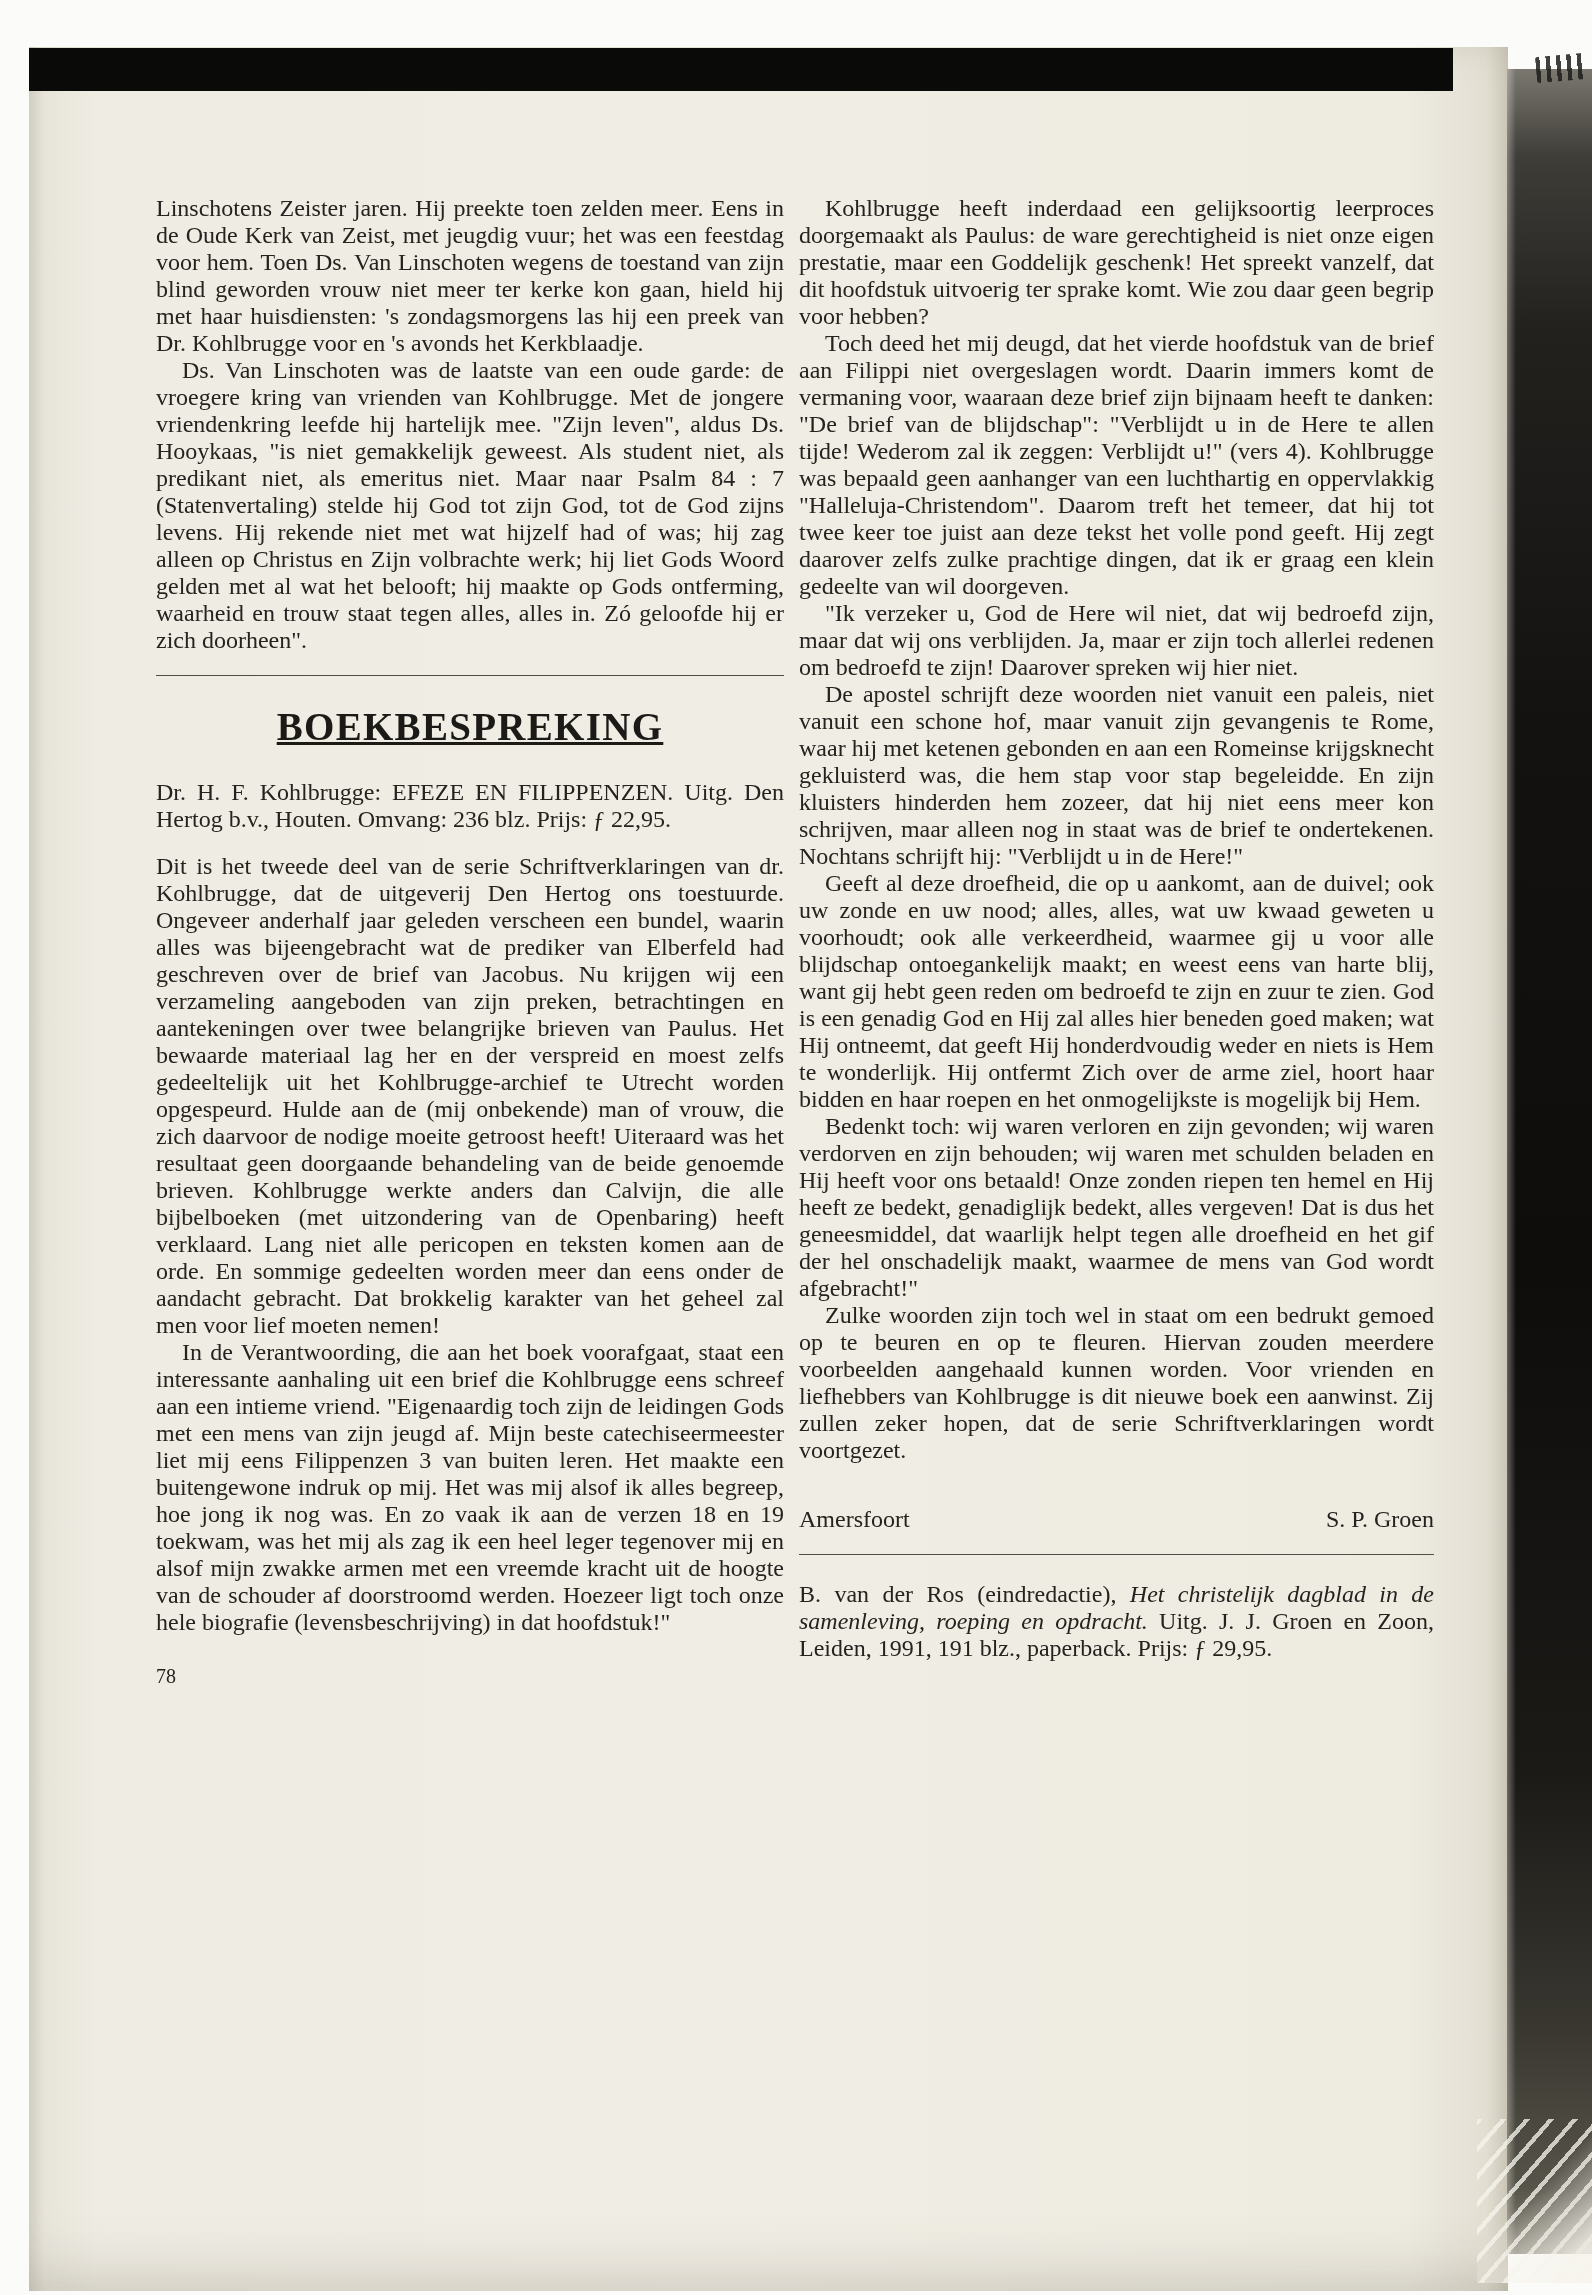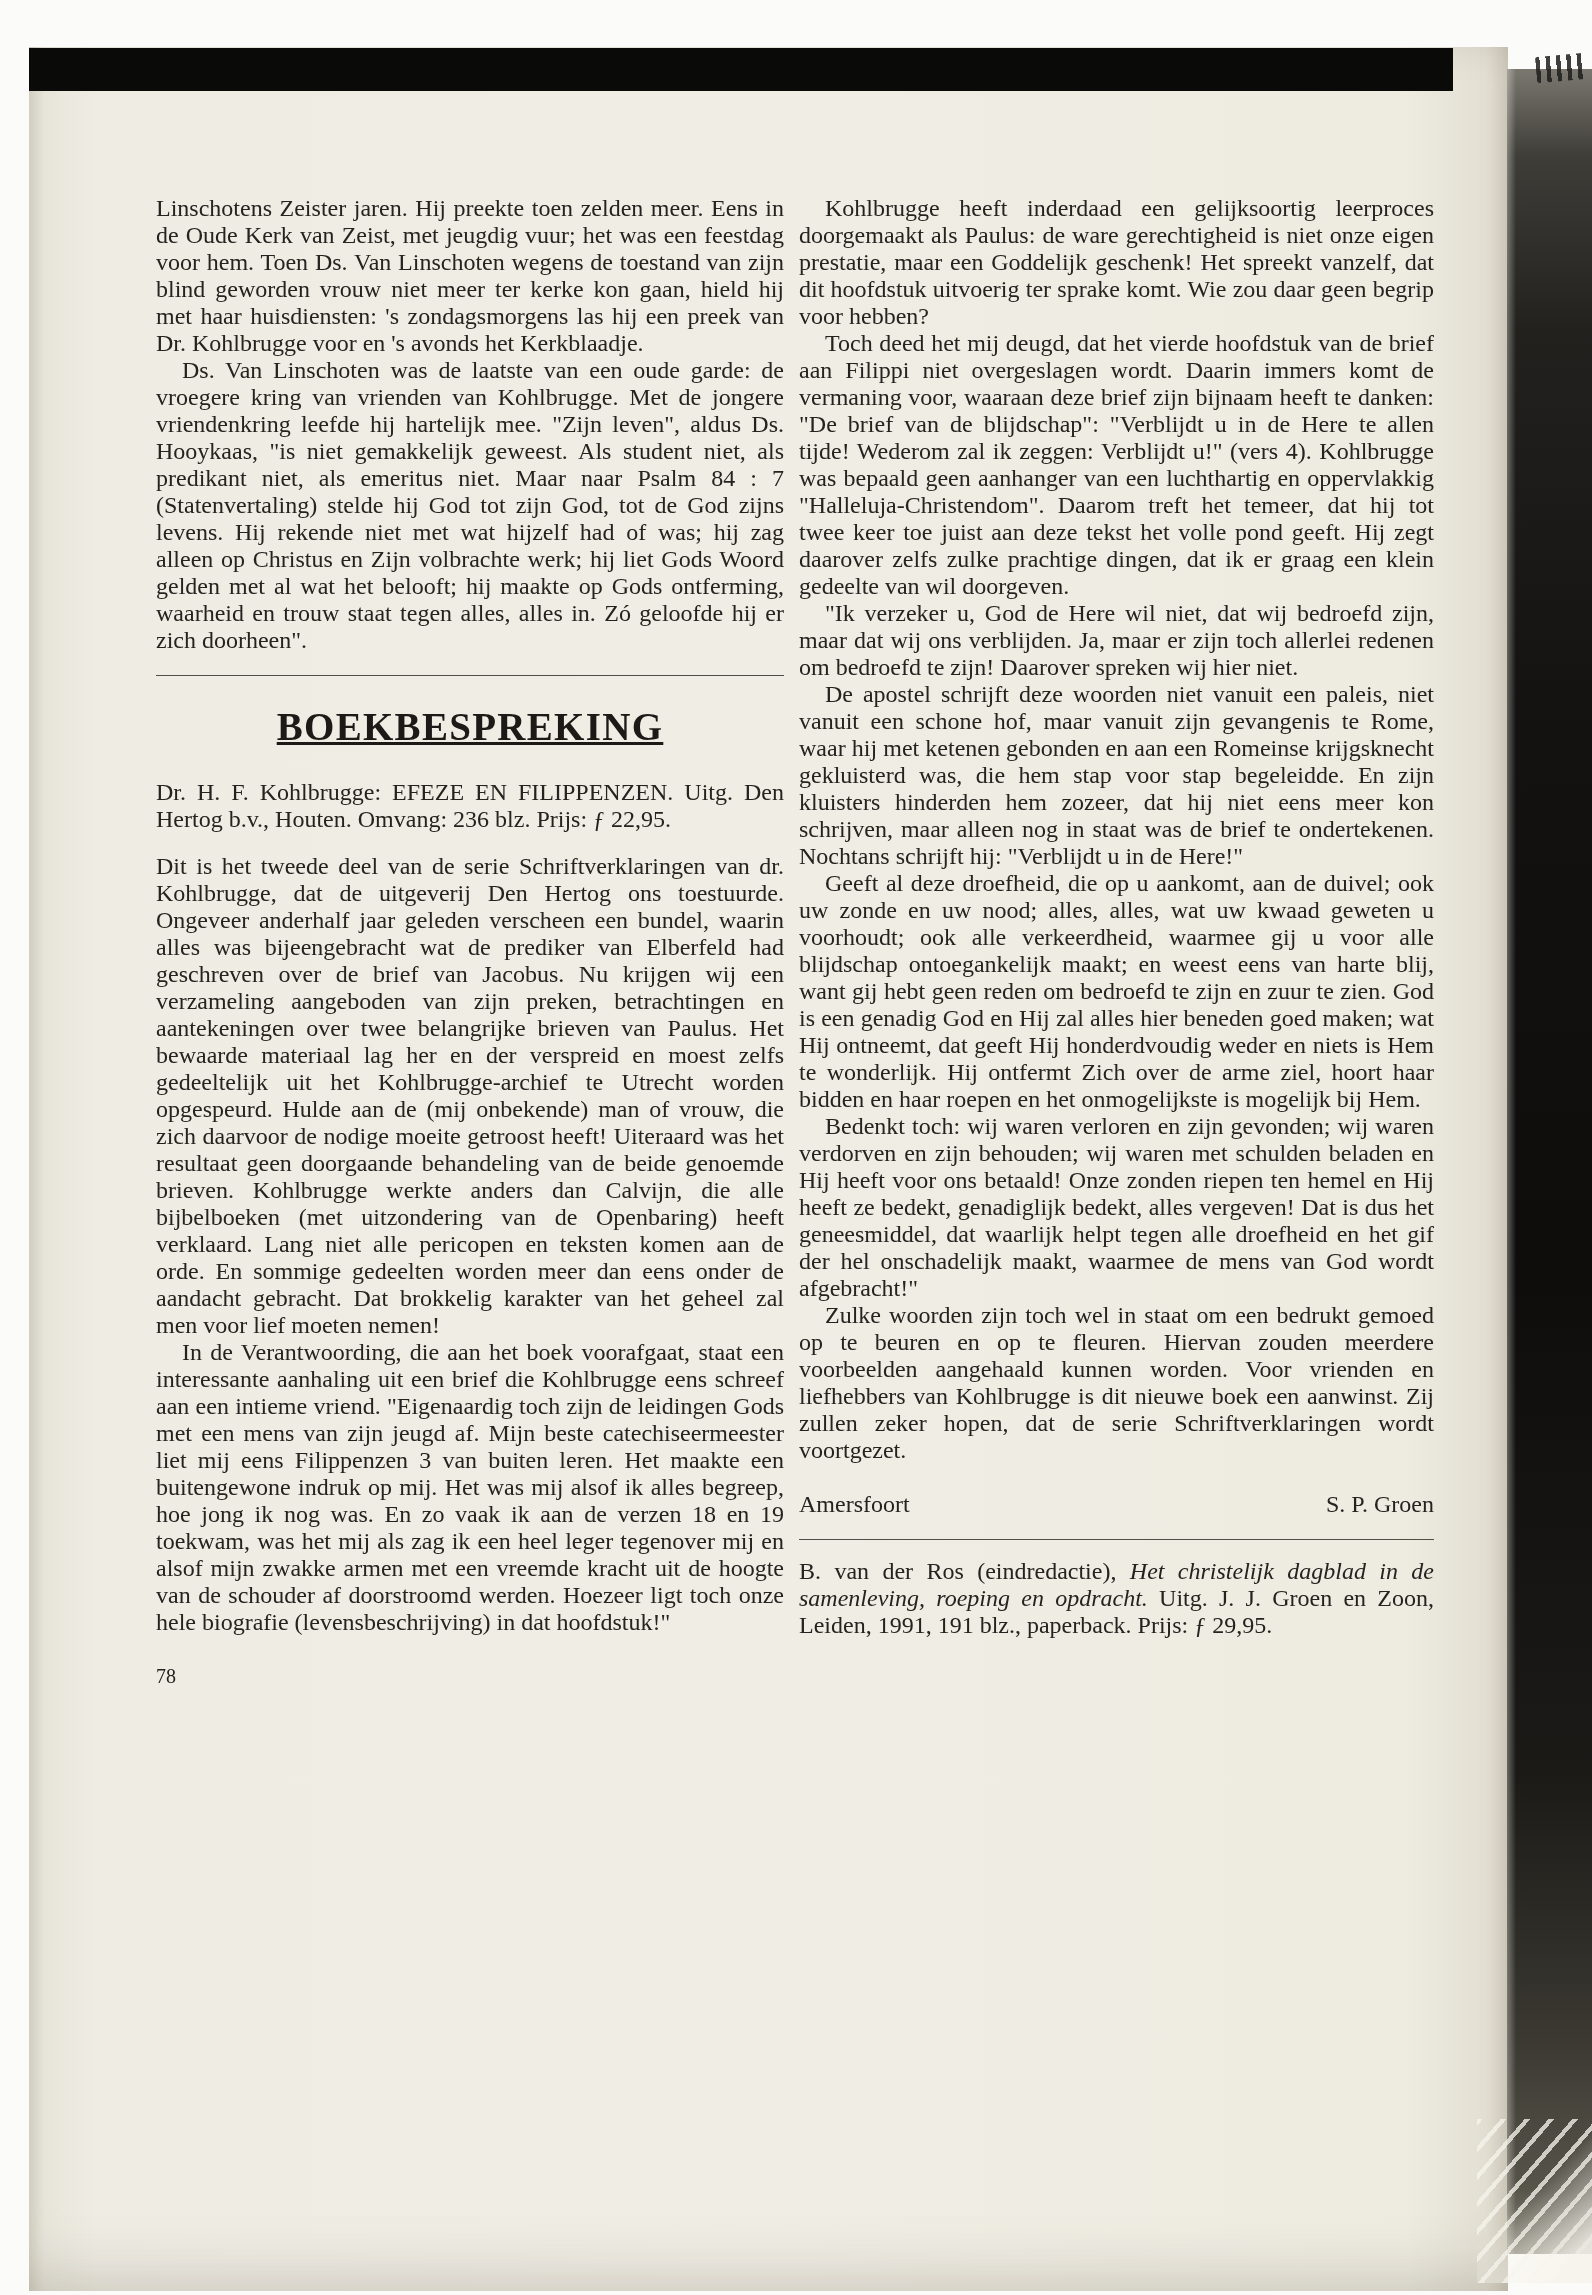--- a/index.html
+++ b/index.html
@@ -67,26 +67,26 @@
   .gap-top { margin-top:20px; }
 
   .section-heading {
     font-size:39px; line-height:1; font-weight:700; text-align:center;
     letter-spacing:1.3px; margin:31px 0 33px; color:#1b1a17;text-decoration:underline;
   }
 
   .rule { border:0; border-top:1.7px solid #504e48; margin:21px 0 0; width:100%; }
 
   .book-ref { text-indent:0; }
-  .book-ref.next { margin-top:18px; }
+  .book-ref.next { margin-top:26px; }
   .book-ref i { font-style:italic; }
 
   .signoff {
     display:flex; justify-content:space-between;
-    margin-top:27px;
+    margin-top:42px;
   }
 
   .page-number { margin-top:27px; font-size:20px; color:#24231f; }
 </style>
 </head>
 <body>
 
 <div class="canvas">
 
   <div class="page"></div>

